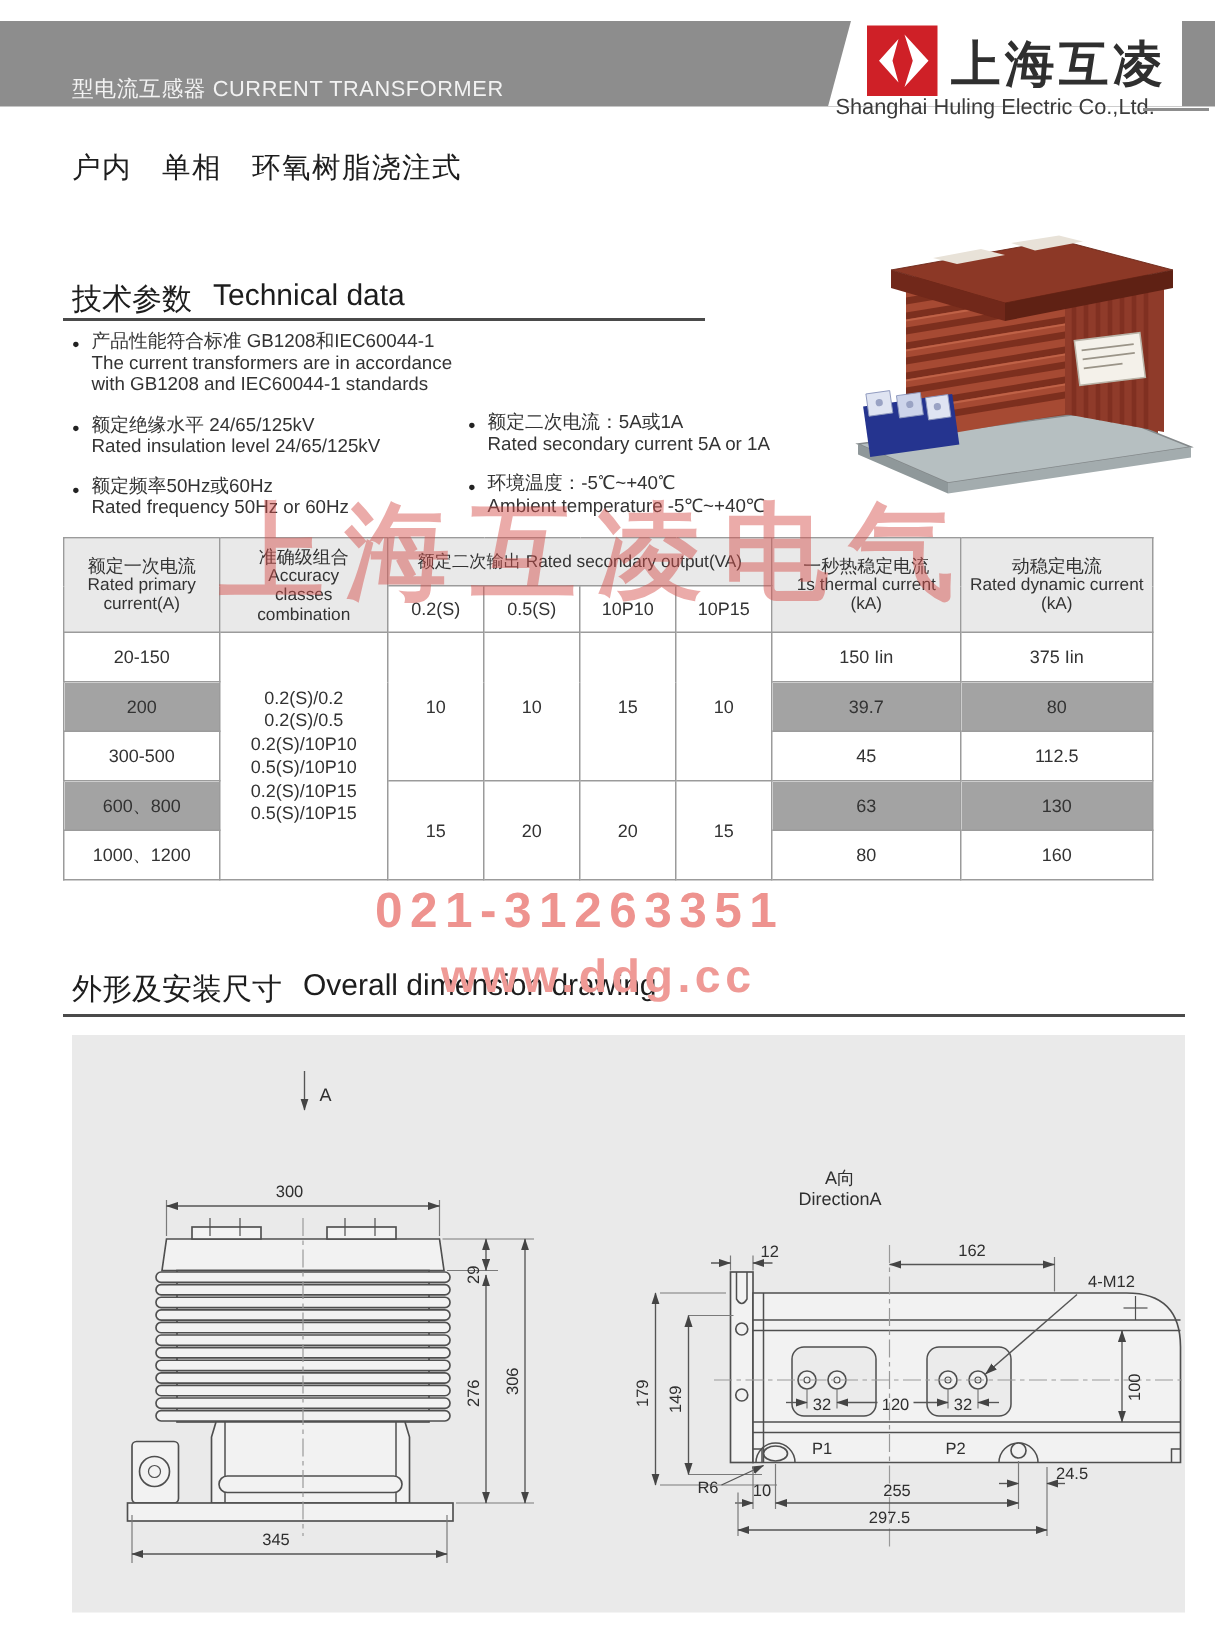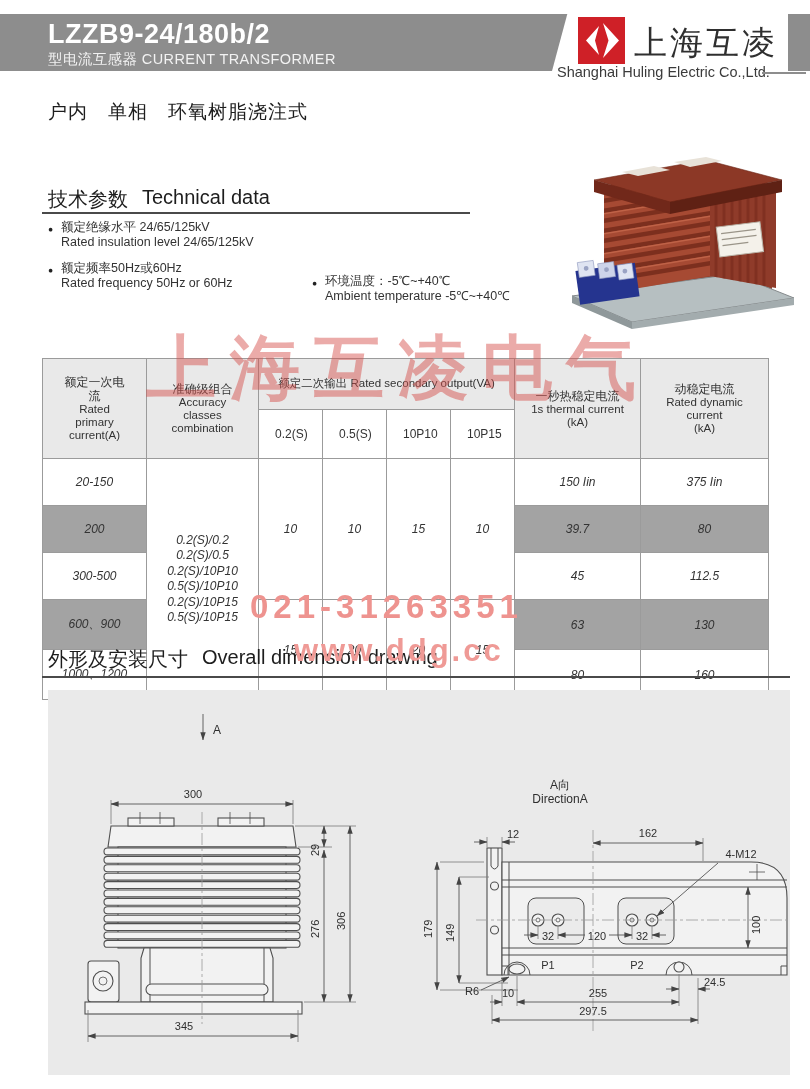--- a/index.html
+++ b/index.html
@@ -8,44 +8,44 @@
   .abs{position:absolute;}
   .nowrap{white-space:nowrap;}
 
   
   .hbar{left:0;top:14px;width:810px;height:57px;background:#8d8d8d;}
   .model{left:48px;top:19px;font-size:27px;font-weight:bold;color:#fff;letter-spacing:.5px;}
   .typeline{left:48px;top:50px;font-size:14.5px;color:#f2f2f2;letter-spacing:.4px;}
   .logopanel{left:552px;top:4px;width:236px;height:67px;background:#fff;
              clip-path:polygon(18px 0,100% 0,100% 100%,0 100%);}
   .logosq{left:578px;top:17px;width:47px;height:47px;background:#cf2027;}
-  .logocn{left:634px;top:21px;font-size:33px;font-weight:normal;color:#2f2f2f;letter-spacing:3px;}
+  .logocn{left:634px;top:21px;font-size:33px;font-weight:bold;color:#2f2f2f;letter-spacing:3px;}
   .company{left:557px;top:64px;font-size:14.5px;color:#3b3b3b;}
   .co-rule{left:762px;top:72px;width:44px;height:2px;background:#8d8d8d;}
 
   
   .introzh{left:48px;top:99px;font-size:19px;color:#1d1d1d;letter-spacing:1px;}
   .introen{left:48px;top:124px;font-size:20.5px;color:#1d1d1d;}
 
   
   .sechead{font-size:20px;color:#1d1d1d;display:flex;gap:14px;}
   .rule{height:2px;background:#4a4a4a;}
 
   
   .bcol{font-size:12.5px;line-height:14.5px;color:#333;}
   .bullet{position:relative;padding-left:13px;margin-bottom:12px;}
   .bullet::before{content:"●";position:absolute;left:0;top:2px;font-size:8.5px;color:#222;}
 
   
   .spec{border-collapse:collapse;table-layout:fixed;width:726px;font-size:12px;color:#333;}
   .spec th,.spec td{border:1px solid #9b9b9b;text-align:center;vertical-align:middle;
-                    padding:16px;font-weight:normal;overflow:hidden;}
+                    padding:4px;font-weight:normal;overflow:hidden;}
   .hd{background:#e9e9e9;}
   .sh{background:#a3a3a3;}
-  .h1{height:32px;} .h2{height:31px;} .r{height:33px;font-style:italic;}
+  .h1{height:32px;} .h2{height:31px;} .r{height:33px;}
   .cellline{line-height:14px;} .celllineS{line-height:13px;font-size:11.5px;}
   .acc{line-height:15.5px;}
   .grp{font-size:11.5px;}
 
   
   .wm-brand{left:146px;top:322px;font-size:70px;font-weight:bold;letter-spacing:14px;
             color:rgba(214,79,75,.48);z-index:6;pointer-events:none;}
   .wm-phone{left:250px;top:588px;font-size:33px;font-weight:bold;letter-spacing:5px;
             color:#ee938f;z-index:6;pointer-events:none;}
   .wm-site{left:294px;top:633px;font-size:31px;font-weight:bold;letter-spacing:3px;
@@ -65,21 +65,20 @@
   .cl{stroke:#999;stroke-width:.8;stroke-dasharray:12 3 3 3;fill:none;}
   .dt{font-family:"Liberation Sans",sans-serif;font-size:11px;fill:#2f2f2f;}
   .dt2{font-size:12px;}
 </style>
 </head>
 <body>
 
 <div class="page">
 
   <div class="abs hbar"></div>
-  <div class="abs model nowrap">LZZB9-24/180b/2</div>
   <div class="abs typeline nowrap">型电流互感器 CURRENT TRANSFORMER</div>
   <div class="abs logopanel"></div>
   <div class="abs logosq">
     <svg width="47" height="47" viewBox="0 0 47 47">
       <path d="M21 9 L8 23.5 L21 38 L17 23.5 Z" fill="#fff"></path>
       <path d="M25 6 L41 23.5 L25 41 L30.5 23.5 Z" fill="#fff"></path>
     </svg>
   </div>
   <div class="abs logocn nowrap">上海互凌</div>
   <div class="abs company nowrap">Shanghai Huling Electric Co.,Ltd.</div>
@@ -158,29 +157,38 @@
   </svg>
 
   <div class="abs sechead" style="left:48px;top:186px;">
     <span>技术参数</span>
     <span>Technical data</span>
   </div>
   <div class="abs rule" style="left:42px;top:212px;width:428px;"></div>
 
   <div class="abs bcol" style="left:48px;top:220px;width:262px;">
     <div class="bullet">
+      <div class="bzh">产品性能符合标准 GB1208和IEC60044-1</div>
+      <div class="ben">The current transformers are in accordance</div>
+      <div class="ben">with GB1208 and IEC60044-1 standards</div>
+    </div>
+    <div class="bullet">
       <div class="bzh">额定绝缘水平 24/65/125kV</div>
       <div class="ben">Rated insulation level 24/65/125kV</div>
     </div>
     <div class="bullet">
       <div class="bzh">额定频率50Hz或60Hz</div>
       <div class="ben">Rated frequency 50Hz or 60Hz</div>
     </div>
   </div>
   <div class="abs bcol" style="left:312px;top:274px;width:268px;">
+    <div class="bullet">
+      <div class="bzh">额定二次电流：5A或1A</div>
+      <div class="ben">Rated secondary current 5A or 1A</div>
+    </div>
     <div class="bullet">
       <div class="bzh">环境温度：-5℃~+40℃</div>
       <div class="ben">Ambient temperature -5℃~+40℃</div>
     </div>
   </div>
 
   <div class="abs wm-brand nowrap">上海互凌电气</div>
   <div class="abs wm-phone nowrap">021-31263351</div>
   <div class="abs wm-site nowrap">www.ddg.cc</div>
 
@@ -247,21 +255,21 @@
       <td class="sh">200</td>
       <td class="sh">39.7</td>
       <td class="sh">80</td>
     </tr>
     <tr class="r">
       <td>300-500</td>
       <td>45</td>
       <td>112.5</td>
     </tr>
     <tr class="r">
-      <td class="sh">600、900</td>
+      <td class="sh">600、800</td>
       <td rowspan="2">15</td>
       <td rowspan="2">20</td>
       <td rowspan="2">20</td>
       <td rowspan="2">15</td>
       <td class="sh">63</td>
       <td class="sh">130</td>
     </tr>
     <tr class="r">
       <td>1000、1200</td>
       <td>80</td>

